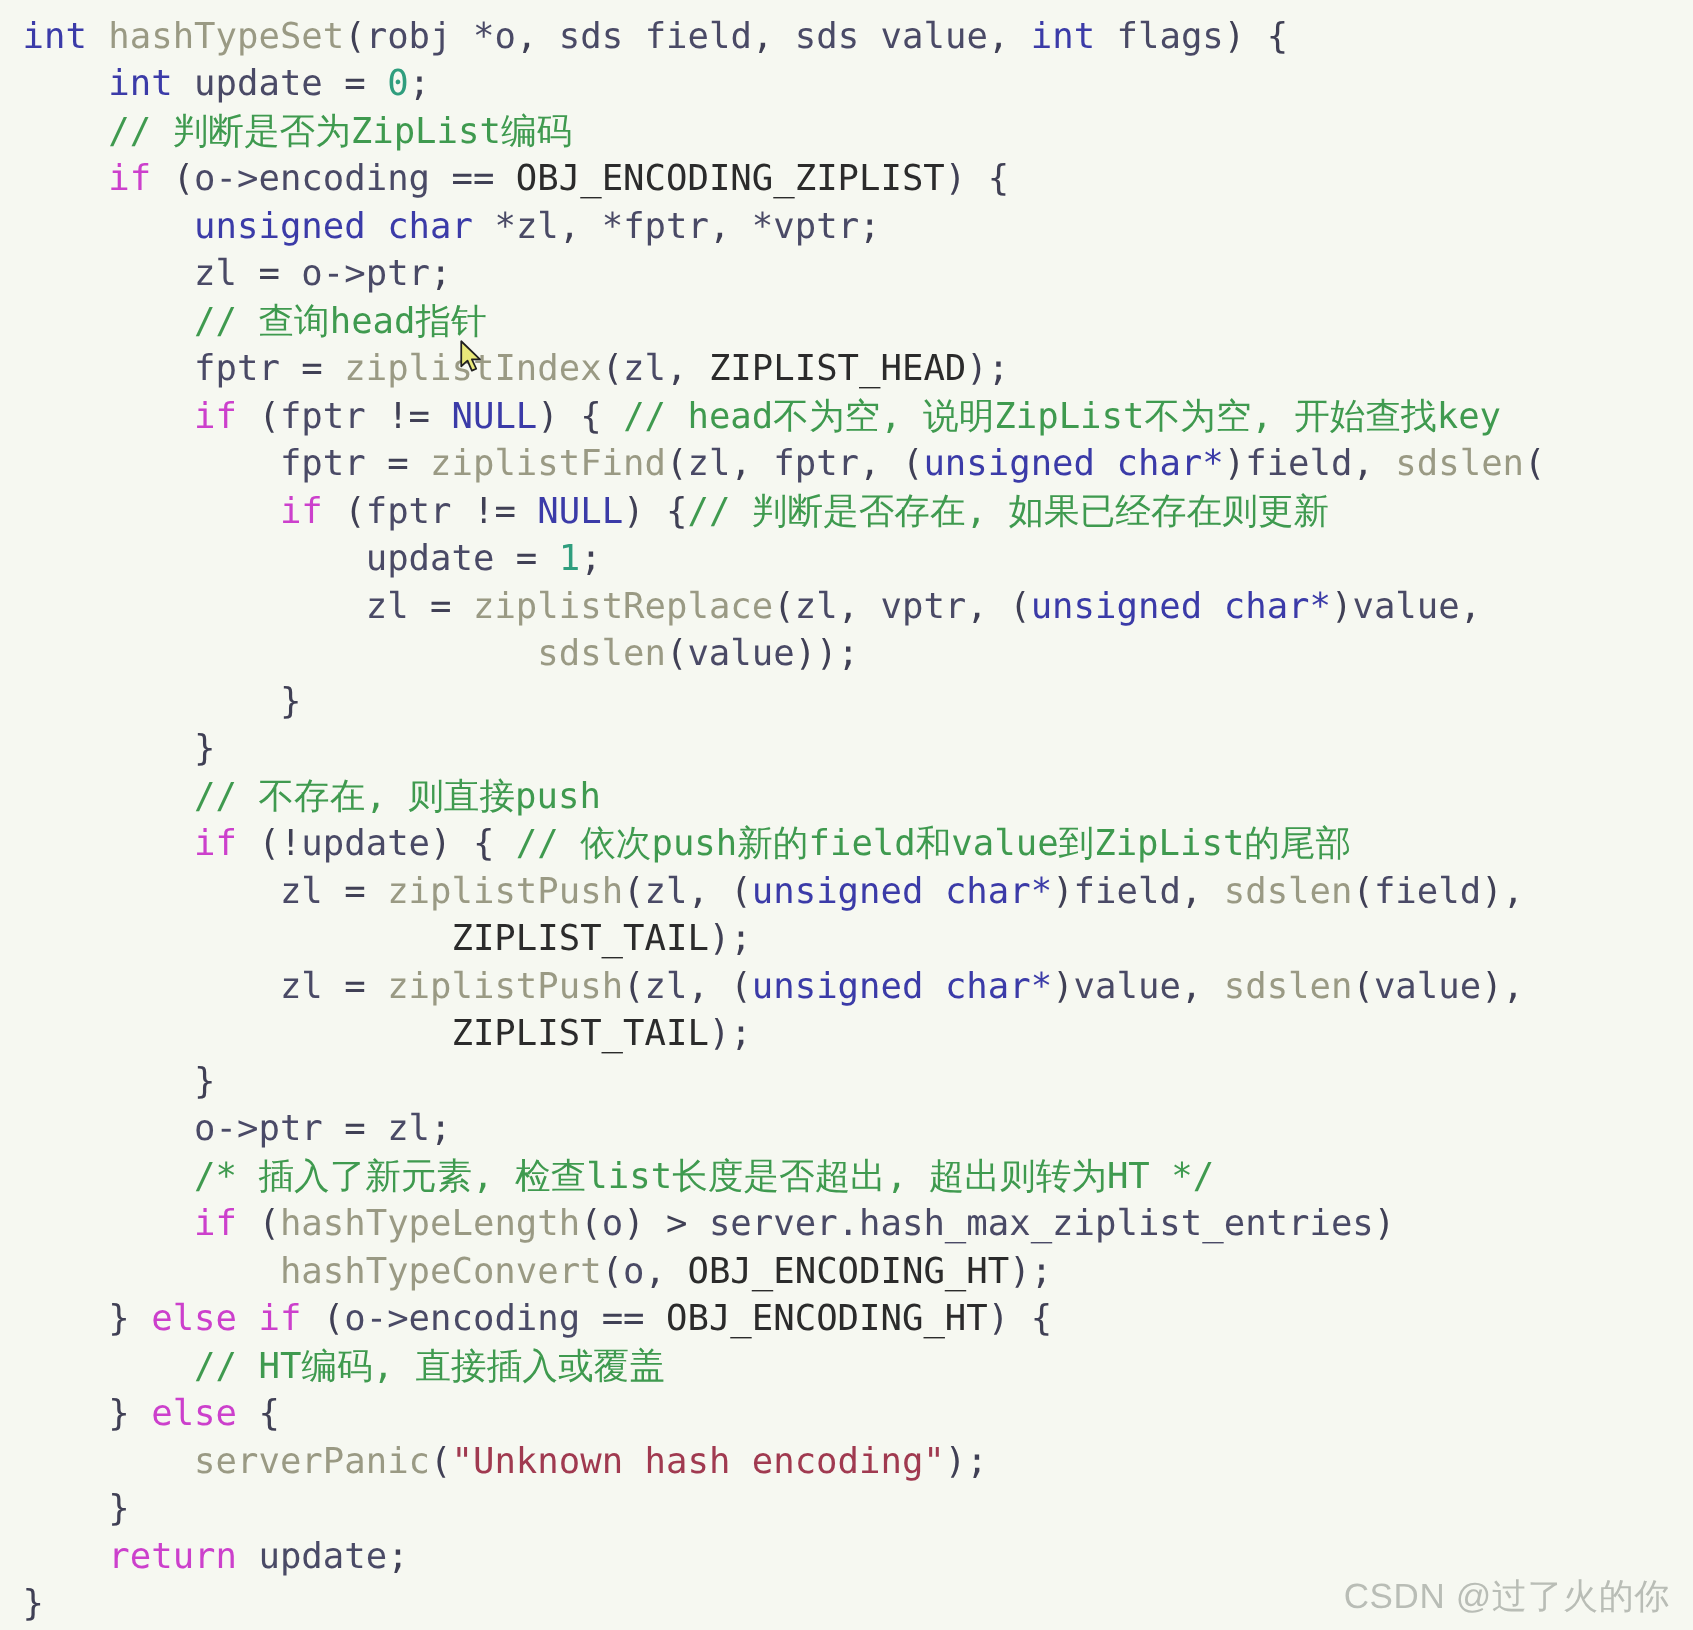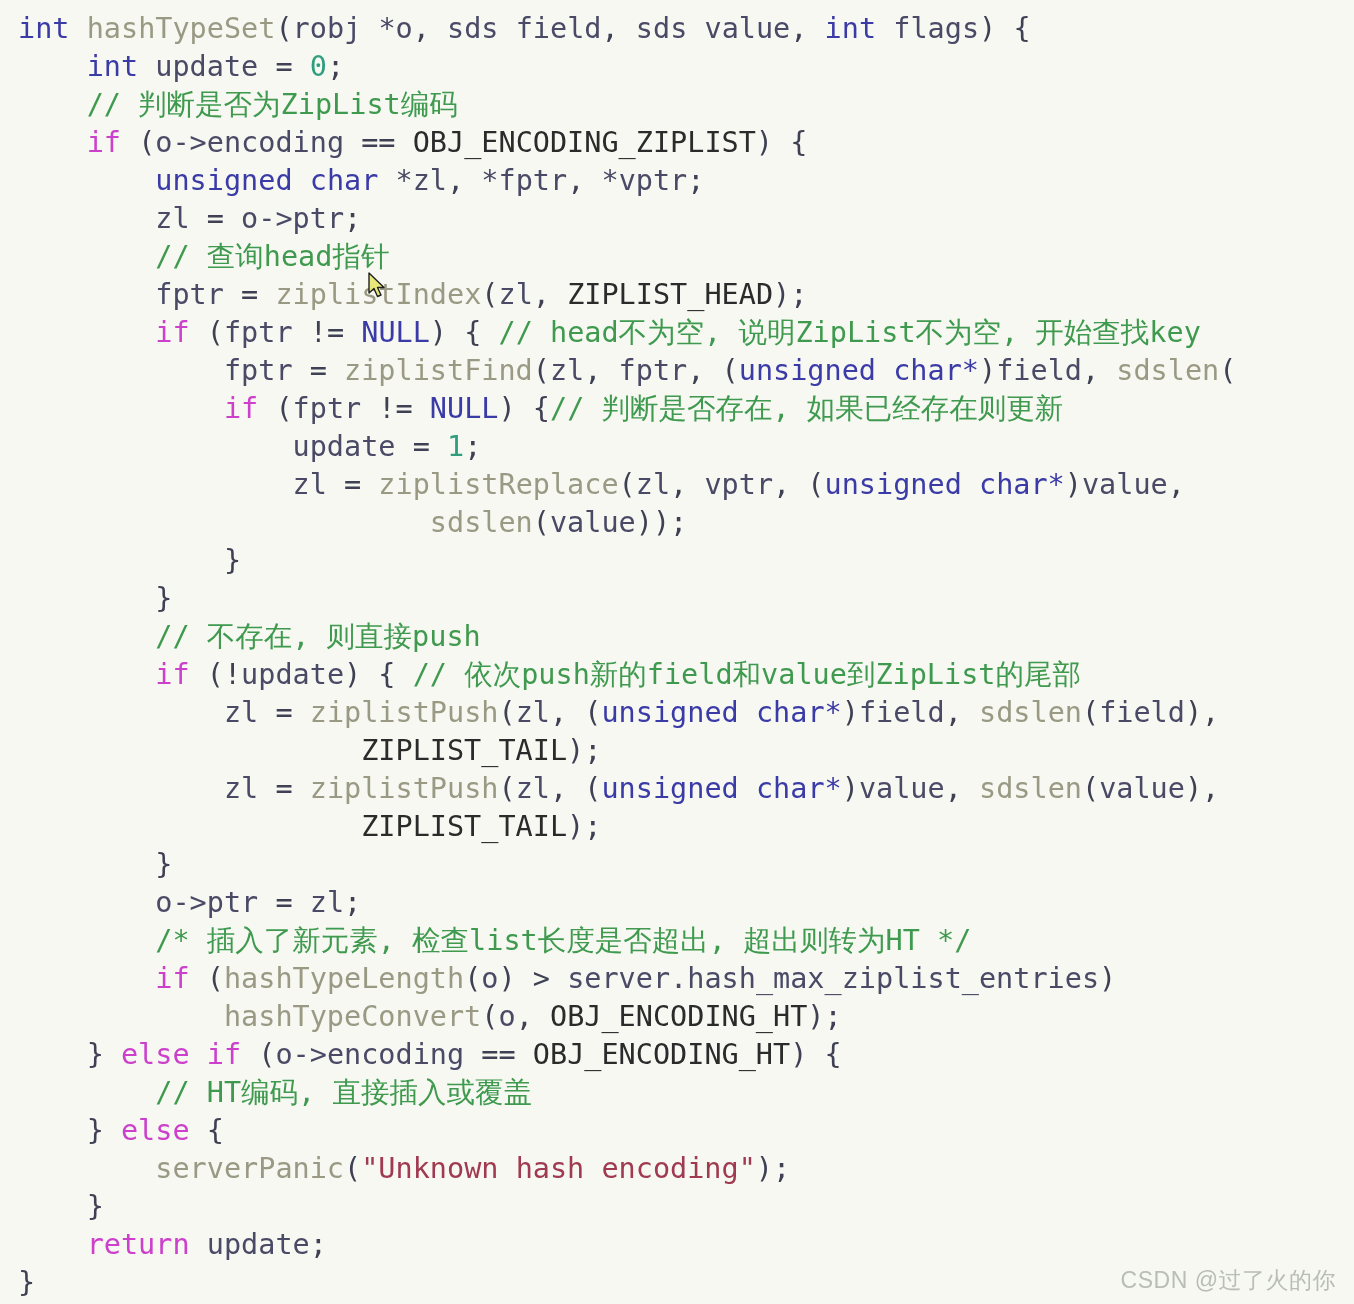--- a/index.html
+++ b/index.html
@@ -43,21 +43,21 @@
   .num  { color: #2f9e7e; }           
   .str  { color: #a03a50; }           
   .cmt  { color: #3f9a4f; }           
   .punc { color: #404055; }
 
   #watermark {
     position: absolute;
     right: 18px;
     bottom: 8px;
     font-family: "Liberation Sans", sans-serif;
-    font-size: 23px;
+    font-size: 28px;
     color: #b9bdb6;
     letter-spacing: 0.5px;
     white-space: nowrap;
   }
   #cursor {
     position: absolute;
     left: 368px;
     top: 272px;
     width: 20px;
     height: 28px;

